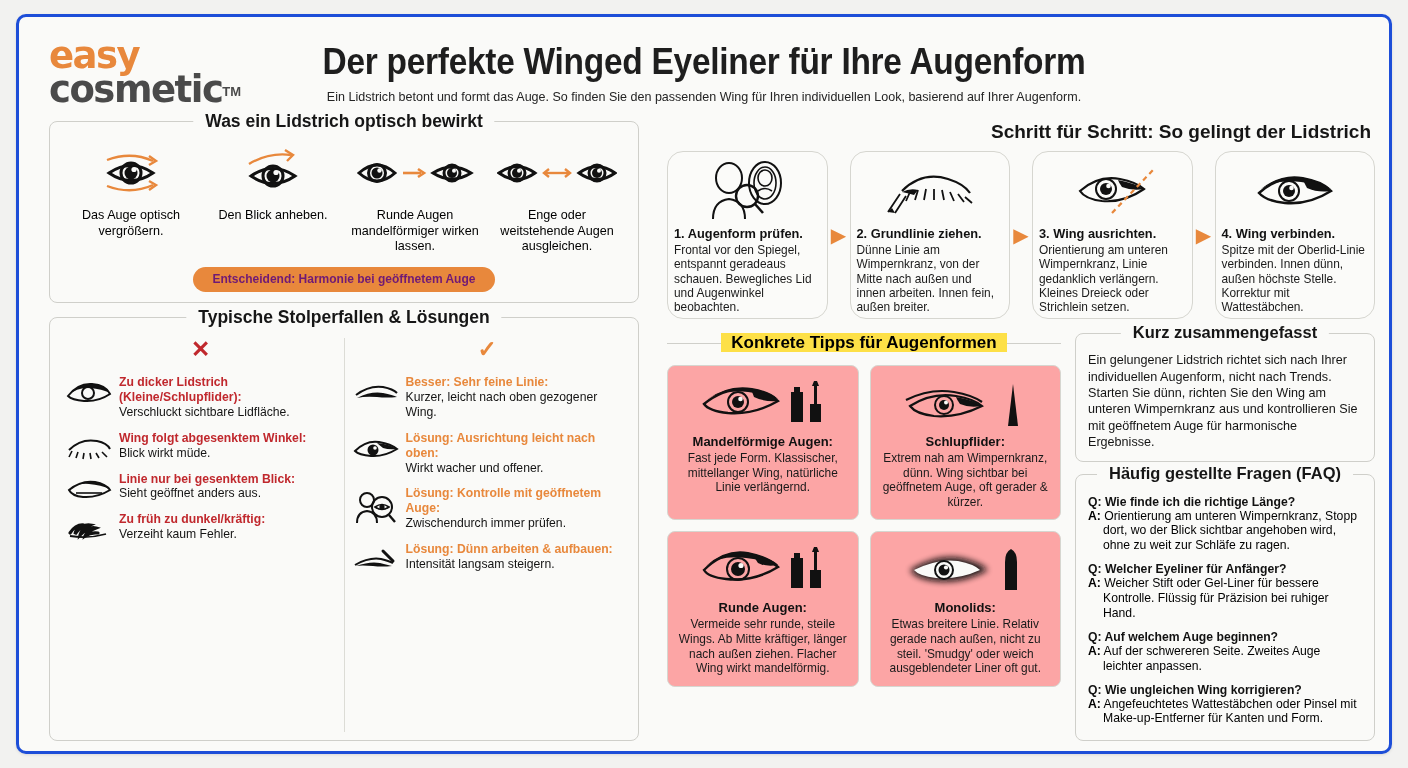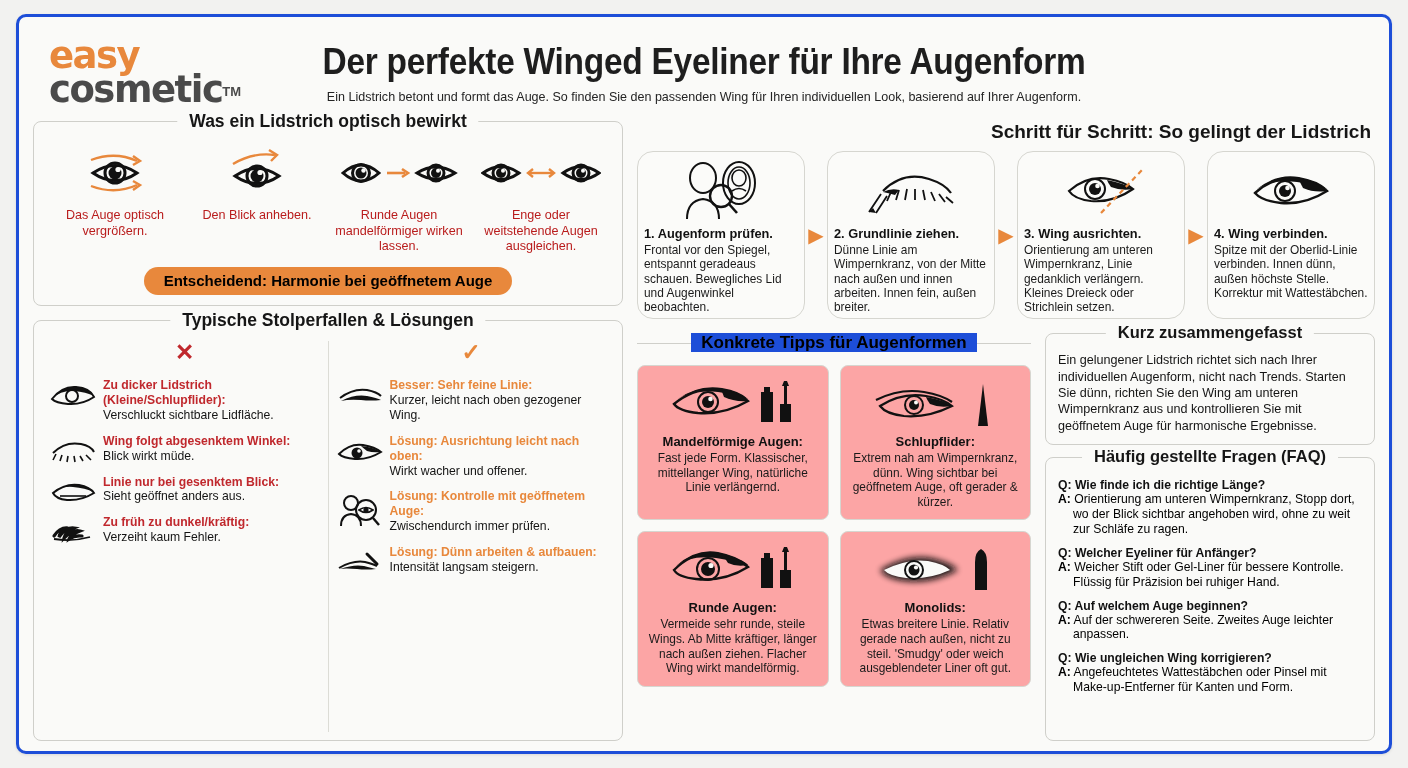--- a/index.html
+++ b/index.html
@@ -39,44 +39,44 @@
   .logo-tm { font-size: 13px; color: #4a4a4a; vertical-align: super; font-weight: bold; }
   .head-text { flex: 1; text-align: center; padding-top: 16px; }
   .title {
     font-size: 36px; font-weight: bold; color: #1e1e1e;
     font-family: "Liberation Sans Narrow", "Liberation Sans", sans-serif;
     transform: scaleX(.93); letter-spacing: -.3px;
   }
   .subtitle { font-size: 13.2px; color: #242424; margin-top: 6px; transform: scaleX(.95); }
 
   
-  .body { flex: 1; display: flex; gap: 14px; }
+  .body { flex: 1; display: flex; gap: 28px; margin-left: 16px; }
   .col-left  { width: 590px; display: flex; flex-direction: column; gap: 14px; }
   .col-right { flex: 1; display: flex; flex-direction: column; gap: 12px; }
 
   
   .panel { border: 1px solid #cfcfca; border-radius: 8px; position: relative; background: transparent; }
   .panel > legend, .panel-legend {
     position: absolute; top: -11px; left: 50%; transform: translateX(-50%);
     background: #fafaf8; padding: 0 12px; white-space: nowrap;
     font-size: 17.5px; font-weight: bold; color: #161616;
     font-family: "Liberation Sans Narrow", "Liberation Sans", sans-serif;
   }
   .panel-legend.sm { font-size: 16.5px; }
 
   
   .effects { padding: 22px 10px 10px; display: flex; flex-direction: column; }
   .effect-row { display: flex; }
   .effect { flex: 1; text-align: center; padding: 0 4px; }
   .effect .ico { height: 58px; display: flex; align-items: center; justify-content: center; }
-  .effect .cap { font-size: 12.6px; color: #b91c1c; line-height: 1.25; margin-top: 6px; }
+  .effect .cap { font-size: 12.6px; color: #000000; line-height: 1.25; margin-top: 6px; }
   .pill {
     align-self: center; margin-top: 12px;
-    background: #e8883c; color: #000000; border-radius: 40px;
-    padding: 5px 20px 6px; font-size: 15px; font-weight: bold;
+    background: #e8883c; color: #701a75; border-radius: 40px;
+    padding: 5px 20px 6px; font-size: 12px; font-weight: bold;
     font-family: "Liberation Sans Narrow", "Liberation Sans", sans-serif;
   }
 
   
   .pitfalls { flex: 1; padding: 20px 8px 8px; display: flex; }
   .pf-col { flex: 1; padding: 0 8px; display: flex; flex-direction: column; }
   .pf-col + .pf-col { border-left: 1px solid #dcdcd6; }
   .pf-mark { text-align: center; font-size: 23px; font-weight: bold; line-height: 1; height: 26px; }
   .pf-mark.x { color: #c0282d; }
   .pf-mark.v { color: #e8883c; }
@@ -429,21 +429,21 @@
             <div class="step-h">4. Wing verbinden.</div>
             <div class="step-b">Spitze mit der Oberlid-Linie verbinden. Innen dünn, außen höchste Stelle. Korrektur mit Wattestäbchen.</div>
           </div>
         </div>
       </div>
 
       <div style="flex:1; display:flex; gap:14px;">
 
         <div style="width:394px; display:flex; flex-direction:column;">
           <div style="position:relative; text-align:center; margin-bottom:8px;">
-            <span style="background:#1d4ed8; padding:0 10px; position:relative; z-index:1; font-size:17px; font-weight:bold; font-family:'Liberation Sans Narrow','Liberation Sans',sans-serif;">Konkrete Tipps für Augenformen</span>
+            <span style="background:#fde047; padding:0 10px; position:relative; z-index:1; font-size:17px; font-weight:bold; font-family:'Liberation Sans Narrow','Liberation Sans',sans-serif;">Konkrete Tipps für Augenformen</span>
             <span style="position:absolute; left:0; right:0; top:50%; border-top:1px solid #cfcfca;"></span>
           </div>
           <div class="tips-grid">
             <div class="tips-row">
 
               <div class="tip">
                 <div class="ico">
                   <svg width="130" height="52" viewBox="0 0 130 52">
                     <path d="M6 26 q22-18 48-14 q18 3 26 11 q-24 14-50 12 q-19-2-24-9z" fill="none" stroke="#111" stroke-width="2.4"></path>
                     <path d="M8 22 q22-16 46-12 q18 3 26 11 q-14-5-30-7 q-26-3-42 8z" fill="#111"></path>

